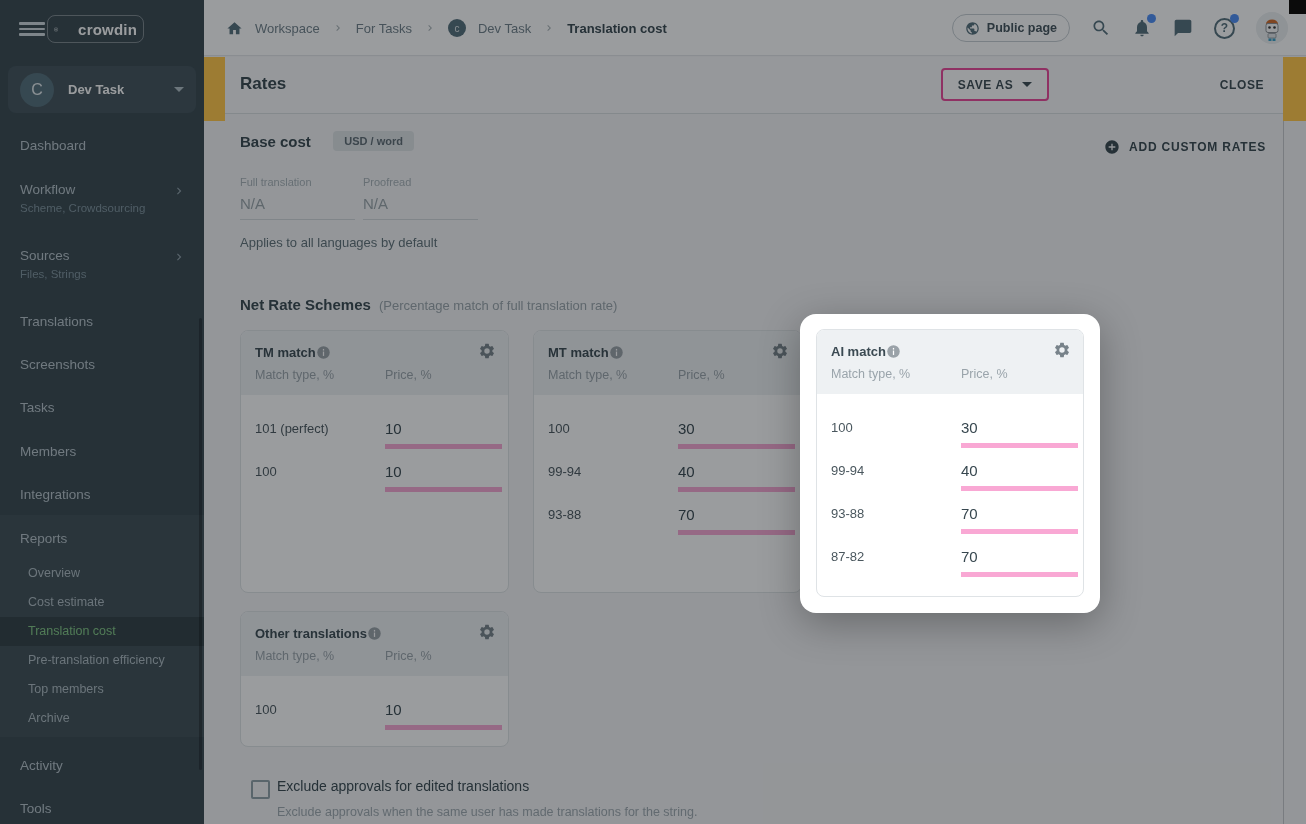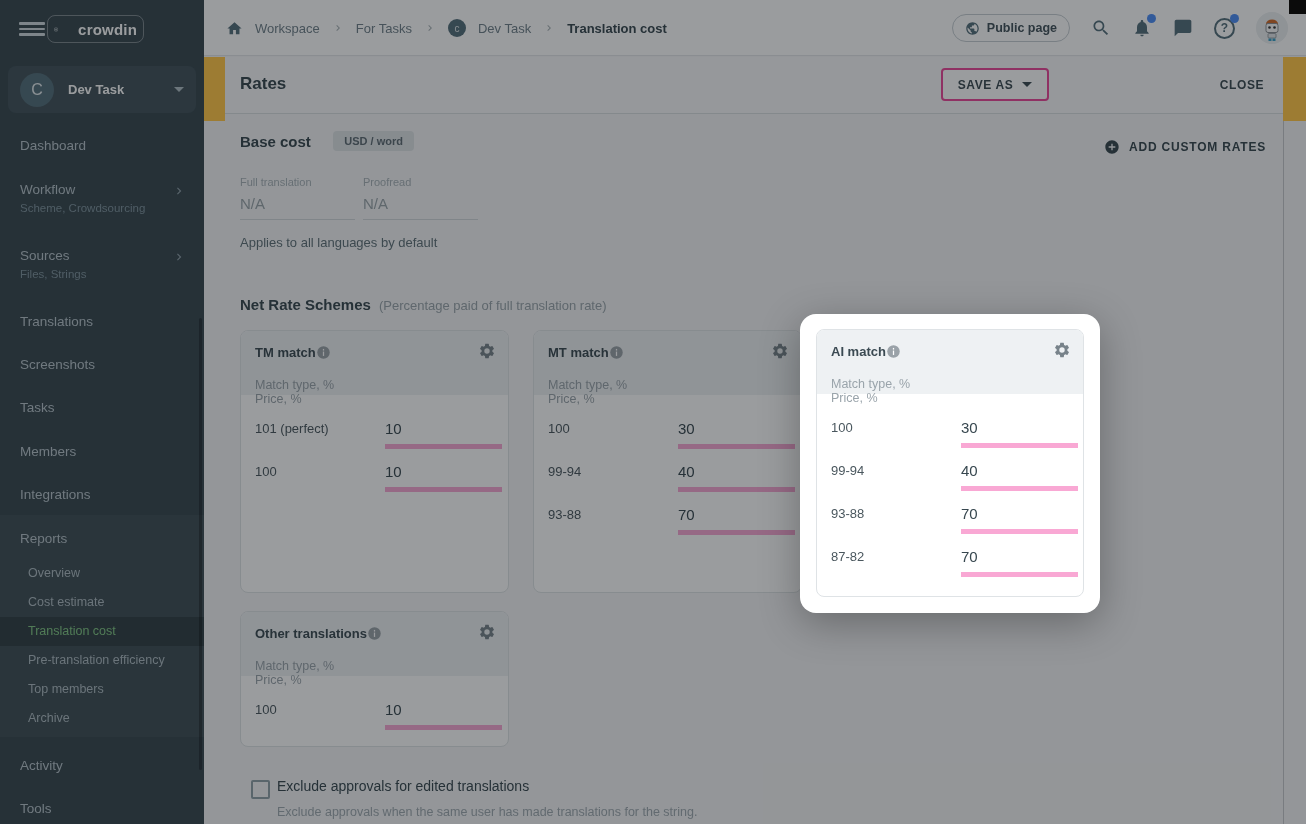--- a/index.html
+++ b/index.html
@@ -72,21 +72,21 @@
   .net-head{position:absolute;left:36px;top:239px;}
   .net-sub{font-size:13px;font-weight:normal;color:#9aa4ab;margin-left:8px;}
 
   
   .rate-card{position:absolute;width:269px;border:1px solid #dfe3e6;border-radius:8px;background:#fff;
              overflow:hidden;box-sizing:border-box;}
   .card-head{height:64px;background:#eef1f3;padding:10px 14px 0;box-sizing:border-box;position:relative;}
   .card-title-row{display:flex;align-items:center;gap:0;height:22px;}
   .card-title{font-size:13px;font-weight:bold;color:#3b4a52;}
   .gear{position:absolute;right:12px;top:11px;color:#78838a;cursor:pointer;}
-  .card-cols{display:flex;font-size:12.5px;color:#9aa4ab;margin-top:15px;flex-direction:column;}
+  .card-cols{display:flex;font-size:12.5px;color:#9aa4ab;margin-top:5px;}
   .card-cols .c1{width:130px;}
   .card-body{padding-top:14px;}
   .rate-row{position:relative;height:43px;}
   .rate-row .match{position:absolute;left:14px;top:12px;font-size:13px;color:#4a575e;}
   .rate-row .price{position:absolute;left:144px;top:4px;width:117px;height:31px;line-height:31px;
                    font-size:15px;color:#37474f;border-bottom:5px solid #f9a8d4;}
   .info-ic{color:#9aa2a8;cursor:pointer;display:flex;}
 
   
   .cbx-row{position:absolute;left:47px;top:721px;}
@@ -312,21 +312,21 @@
     <div class="flabel">Full translation</div>
     <div class="fvalue">N/A</div>
   </div>
   <div class="field" style="left:159px;">
     <div class="flabel">Proofread</div>
     <div class="fvalue">N/A</div>
   </div>
   <div class="base-note">Applies to all languages by default</div>
 
   <div class="net-head">
-    <span class="section-title">Net Rate Schemes</span><span class="net-sub">(Percentage paid of full translation rate)</span>
+    <span class="section-title">Net Rate Schemes</span><span class="net-sub">(Percentage match of full translation rate)</span>
   </div>
 
   <div class="rate-card" style="left:36px;top:273px;height:263px;">
     <div class="card-head">
       <div class="card-title-row">
         <span class="card-title">TM match</span>
         <span class="info-ic">
             <svg class="ic" width="15" height="15">
               <use href="#sym-info"></use>
             </svg>

